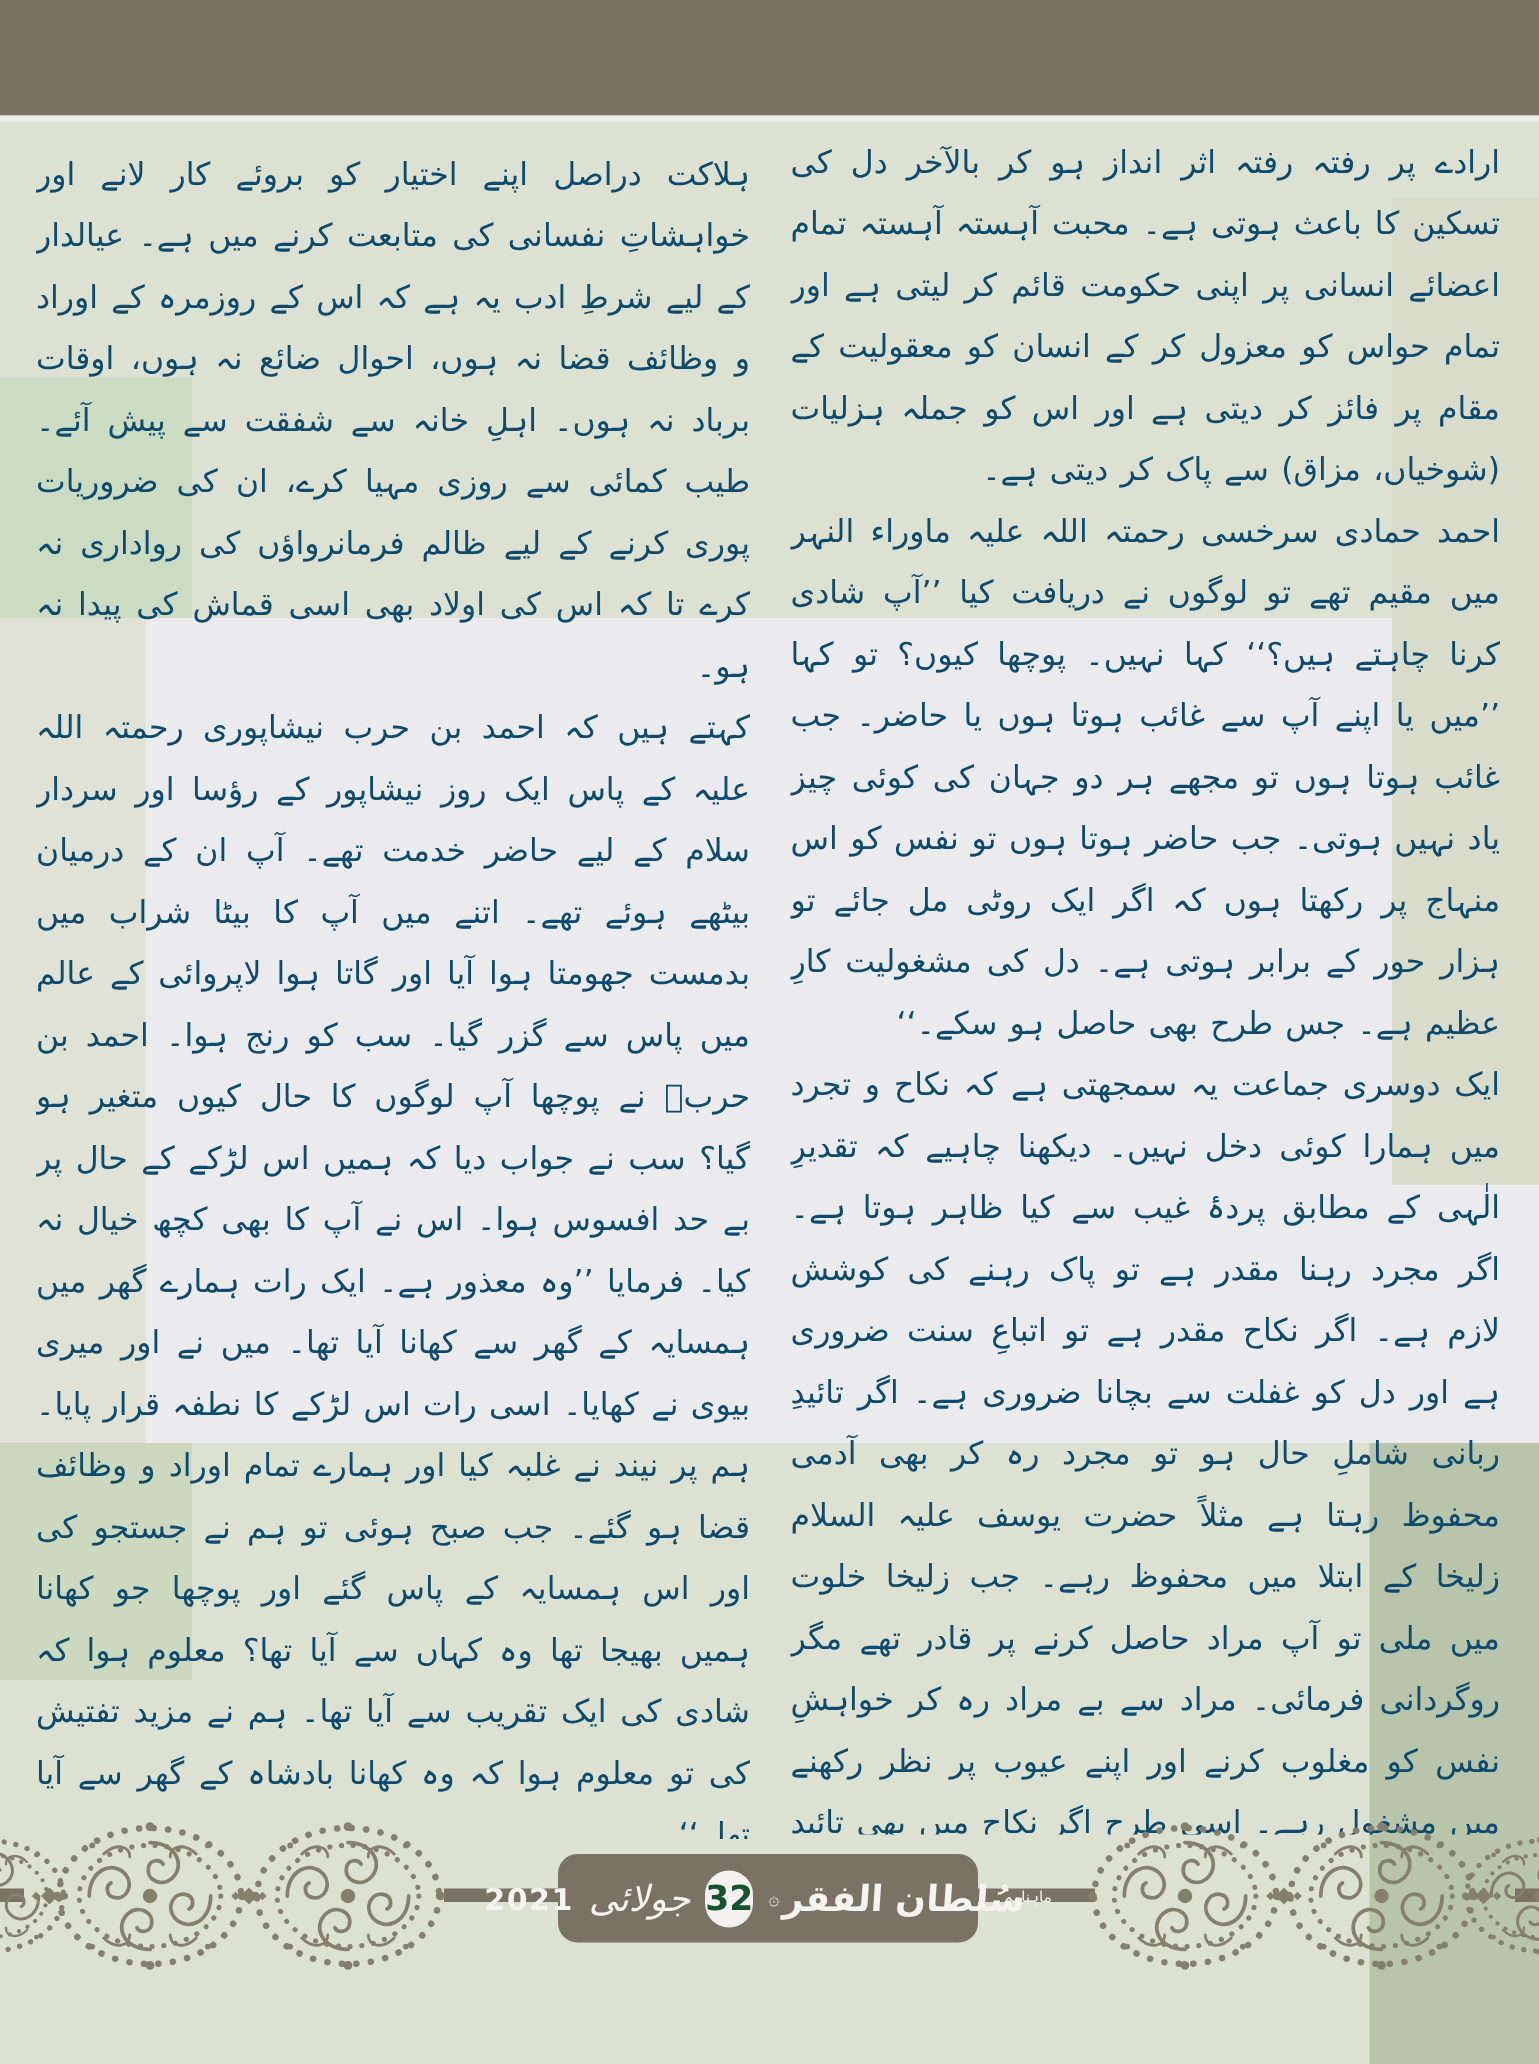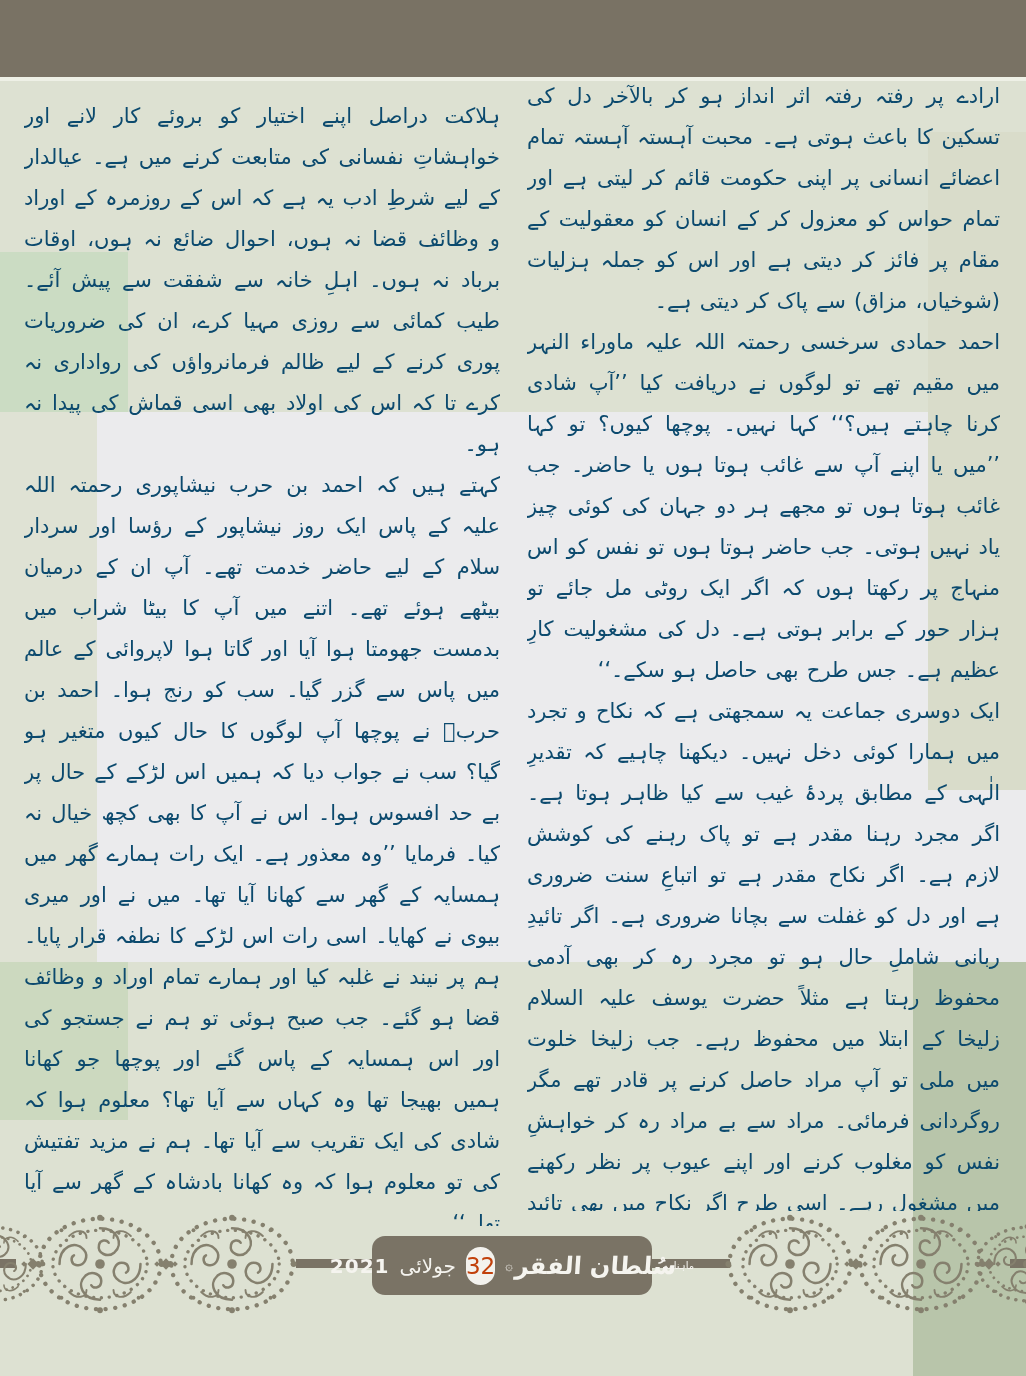--- a/index.html
+++ b/index.html
@@ -13,21 +13,21 @@
   .white-band{left:0;top:412px;width:1026px;height:550px;background:#ebebed;z-index:1;}
   .right-sage{left:928px;top:132px;width:98px;height:658px;background:#d9dcca;z-index:2;}
   .left-green-upper{left:0;top:252px;width:128px;height:160px;background:#cbdcc3;z-index:2;}
   .left-pale{left:0;top:412px;width:97px;height:550px;background:#dfe2d4;z-index:2;}
   .left-green-lower{left:0;top:962px;width:128px;height:158px;background:#ccd9bf;z-index:2;}
   .right-green-strip{left:913px;top:962px;width:113px;height:414px;background:#b8c5aa;z-index:2;}
 
   
   .col{position:absolute;z-index:5;direction:rtl;color:#0c4a6e;
        font-size:21px;line-height:41px;text-align:justify;overflow:hidden;}
-  .col-right{left:527px;top:76px;width:473px;height:1135px;}
+  .col-right{left:527px;top:88px;width:473px;height:1135px;}
   .col-left{left:24px;top:96px;width:476px;height:1130px;}
   .para{margin:0;padding:0;word-spacing:1.5px;}
 
   
   .footer{position:absolute;left:0;top:1190px;width:1026px;height:150px;z-index:6;}
   .stub{position:absolute;top:69px;height:9px;background:#7a7365;}
   .stub.s1{left:0;width:16px;}
   .stub.s2{left:296px;width:82px;}
   .stub.s3{left:648px;width:82px;}
   .stub.s4{left:1010px;width:16px;}
@@ -46,22 +46,22 @@
   .badge{position:absolute;left:372px;top:46px;width:280px;height:59px;
          background:#7a7365;border-radius:13px;direction:rtl;
          display:flex;align-items:center;justify-content:center;gap:10px;
          color:#f5f4ef;z-index:7;}
   .logo{display:flex;align-items:center;gap:2px;}
   .logo-prefix{font-size:10px;line-height:10px;max-width:16px;white-space:normal;}
   .logo-name{font-size:24px;font-weight:bold;transform:skewX(-4deg);white-space:nowrap;}
   .logo-seal{font-size:13px;opacity:.95;}
   .page-oval{width:50px;height:38px;background:#f3f2ee;border-radius:19px;
              display:flex;align-items:center;justify-content:center;}
-  .page-oval span{color:#c2410c;font-size:23px;font-weight:normal;}
-  .month{font-size:20px;}
+  .page-oval span{color:#14532d;font-size:23px;font-weight:bold;}
+  .month{font-size:24px;font-style:italic;}
   .year{font-size:20px;font-weight:bold;letter-spacing:1px;}
 </style>
 </head>
 <body>
 
 <div id="page">
 
   <div class="bg white-band"></div>
   <div class="bg right-sage"></div>
   <div class="bg left-green-upper"></div>

